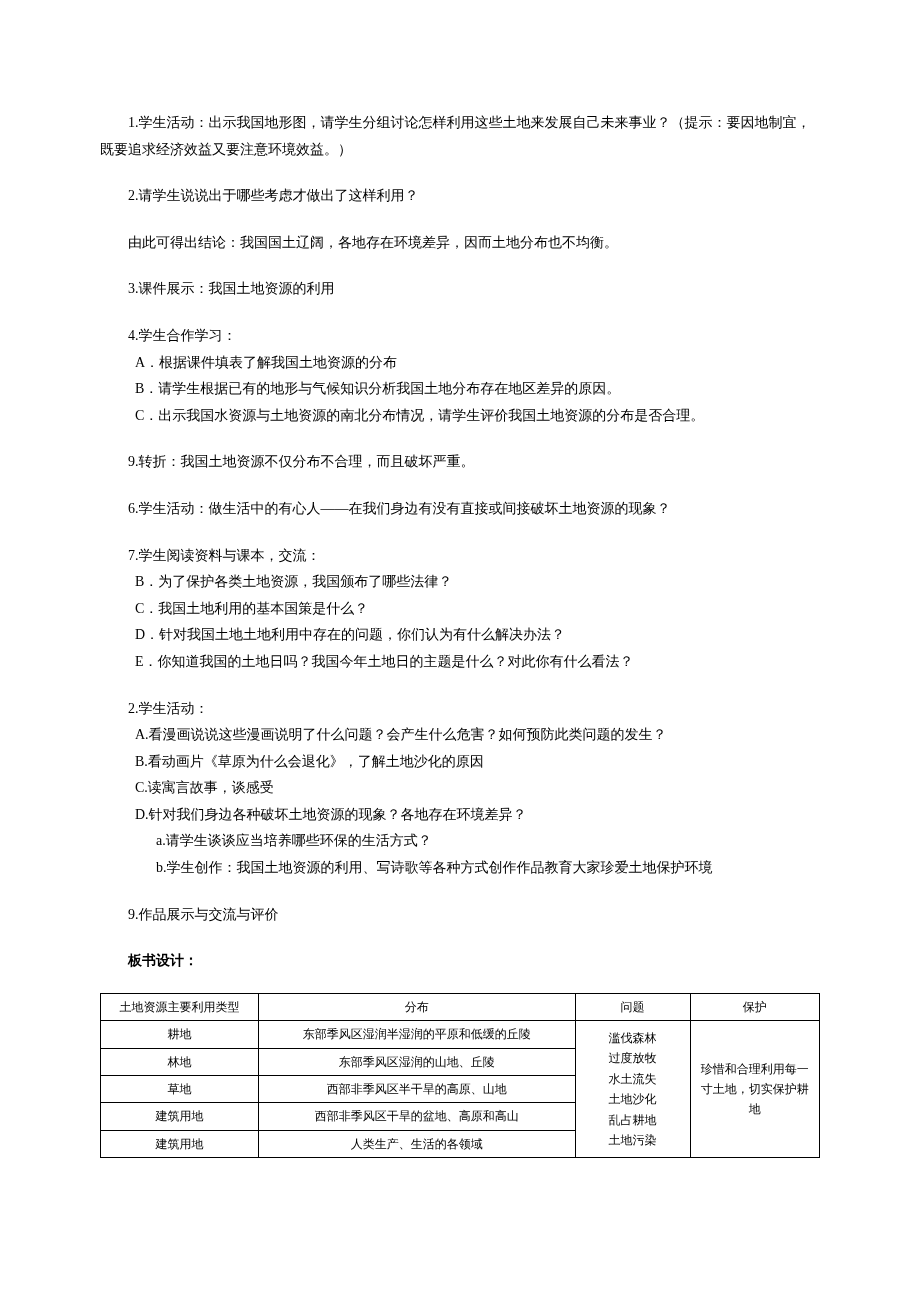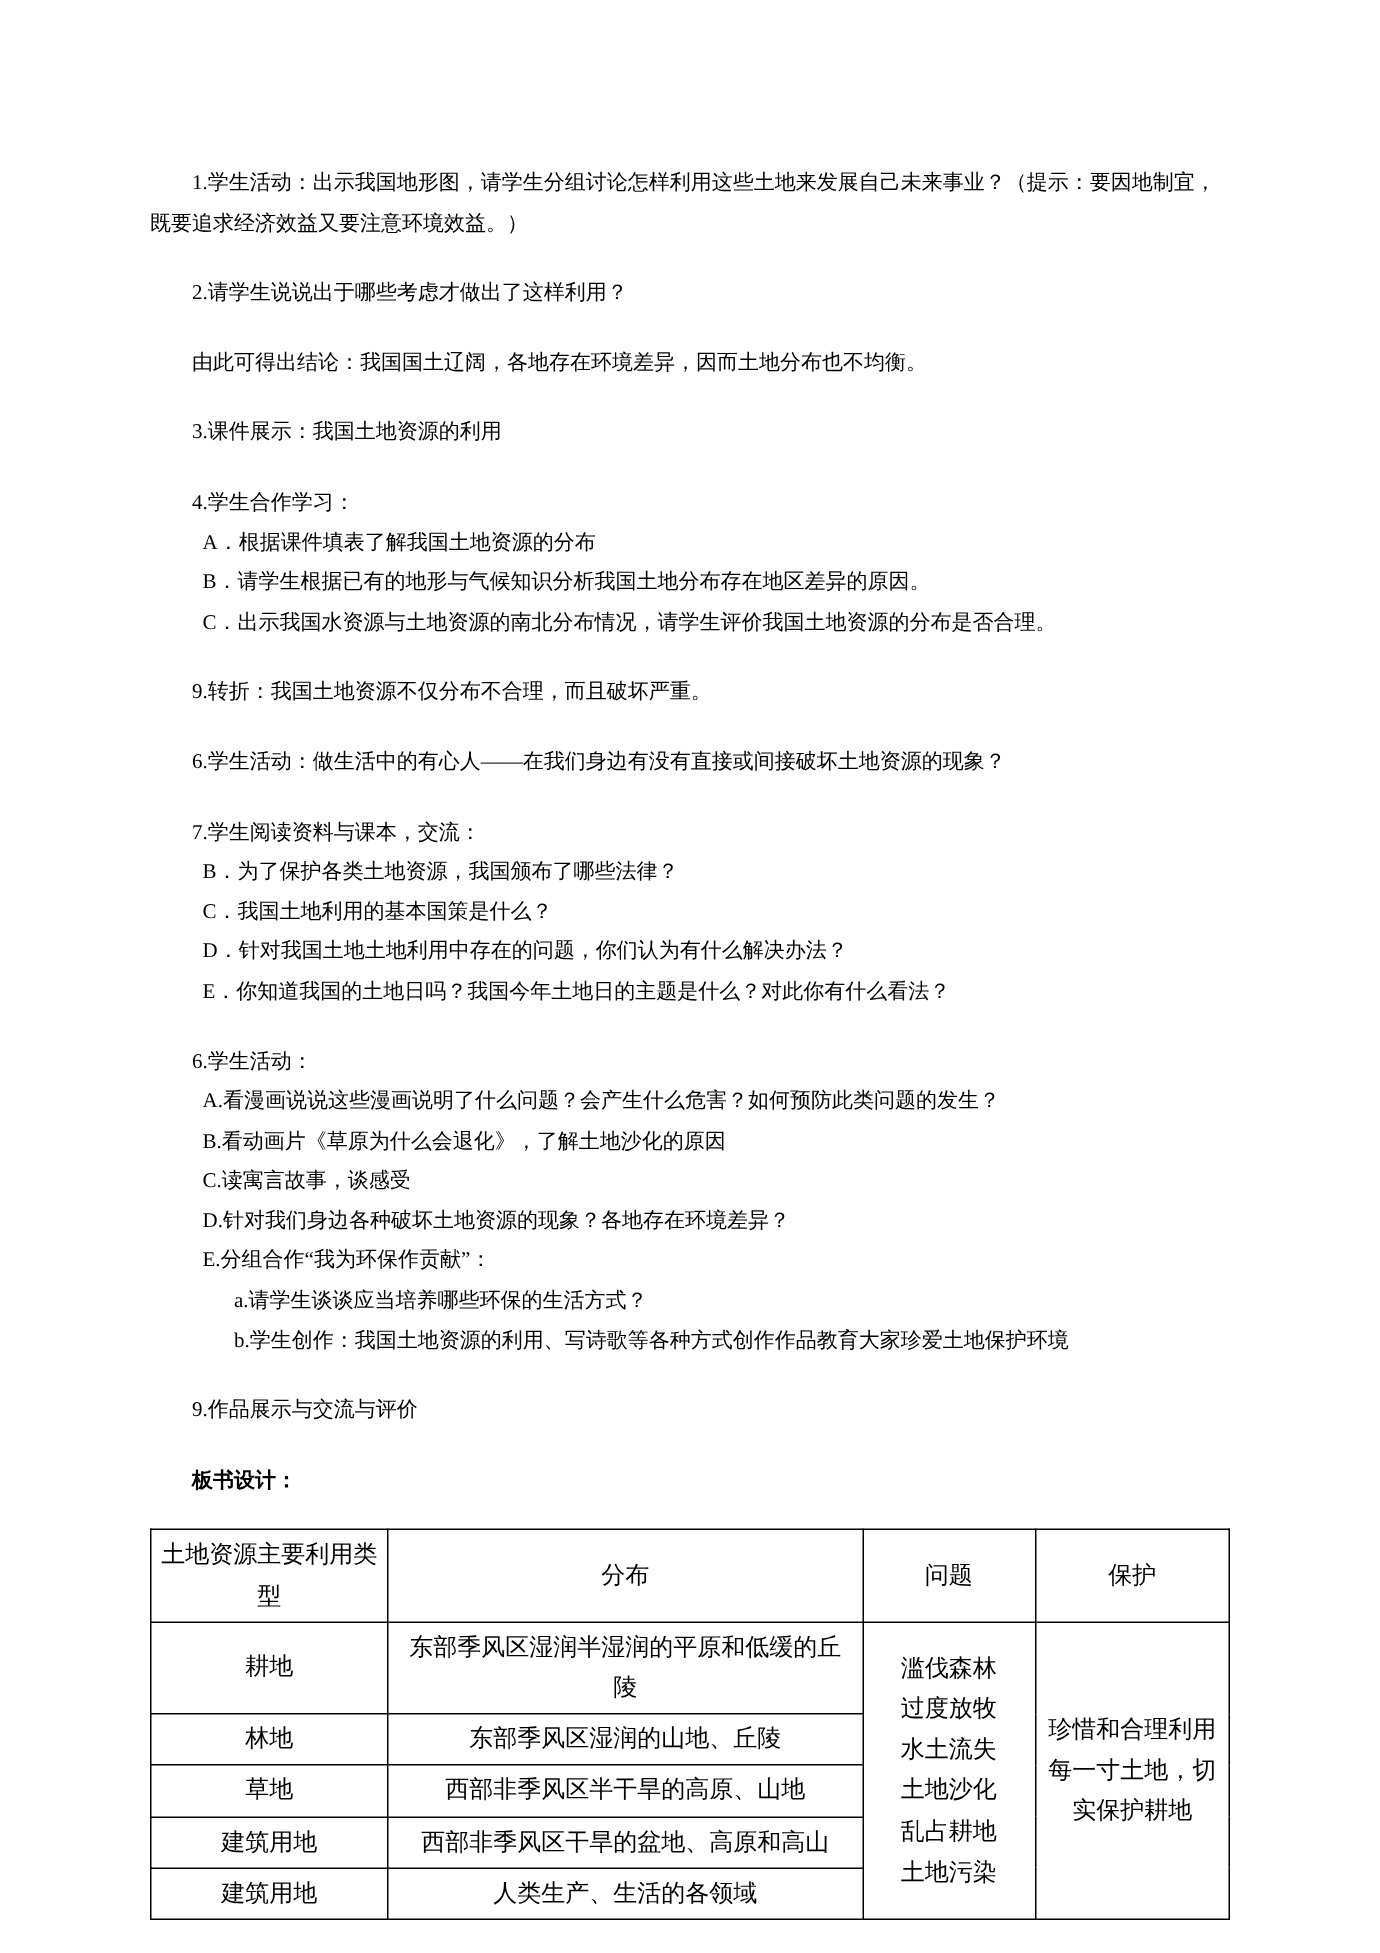--- a/index.html
+++ b/index.html
@@ -37,21 +37,21 @@
       margin-bottom: 18px;
       margin-top: 6px;
     }
     .block {
       margin-bottom: 20px;
     }
     table {
       border-collapse: collapse;
       width: 100%;
       margin-top: 4px;
-      font-size: 16px;
+      font-size: 12px;
     }
     td {
       border: 1px solid #000;
       padding: 3px 6px;
       text-align: center;
       vertical-align: middle;
       line-height: 1.7;
     }
     .col1 { width: 22%; }
     .col2 { width: 44%; }
@@ -82,26 +82,25 @@
 
 <div class="block">
   <div class="paragraph no-bottom">7.学生阅读资料与课本，交流：</div>
   <div class="sub-item">B．为了保护各类土地资源，我国颁布了哪些法律？</div>
   <div class="sub-item">C．我国土地利用的基本国策是什么？</div>
   <div class="sub-item">D．针对我国土地土地利用中存在的问题，你们认为有什么解决办法？</div>
   <div class="sub-item">E．你知道我国的土地日吗？我国今年土地日的主题是什么？对此你有什么看法？</div>
 </div>
 
 <div class="block">
-  <div class="paragraph no-bottom">6.学生活动：</div>
+  <div class="paragraph no-bottom">2.学生活动：</div>
   <div class="sub-item">A.看漫画说说这些漫画说明了什么问题？会产生什么危害？如何预防此类问题的发生？</div>
   <div class="sub-item">B.看动画片《草原为什么会退化》，了解土地沙化的原因</div>
   <div class="sub-item">C.读寓言故事，谈感受</div>
   <div class="sub-item">D.针对我们身边各种破坏土地资源的现象？各地存在环境差异？</div>
-  <div class="sub-item">E.分组合作“我为环保作贡献”：</div>
   <div class="sub-sub-item">a.请学生谈谈应当培养哪些环保的生活方式？</div>
   <div class="sub-sub-item">b.学生创作：我国土地资源的利用、写诗歌等各种方式创作作品教育大家珍爱土地保护环境</div>
 </div>
 
 <div class="paragraph">9.作品展示与交流与评价</div>
 
 <div class="section-header">板书设计：</div>
 
 <table>
   <tbody>

